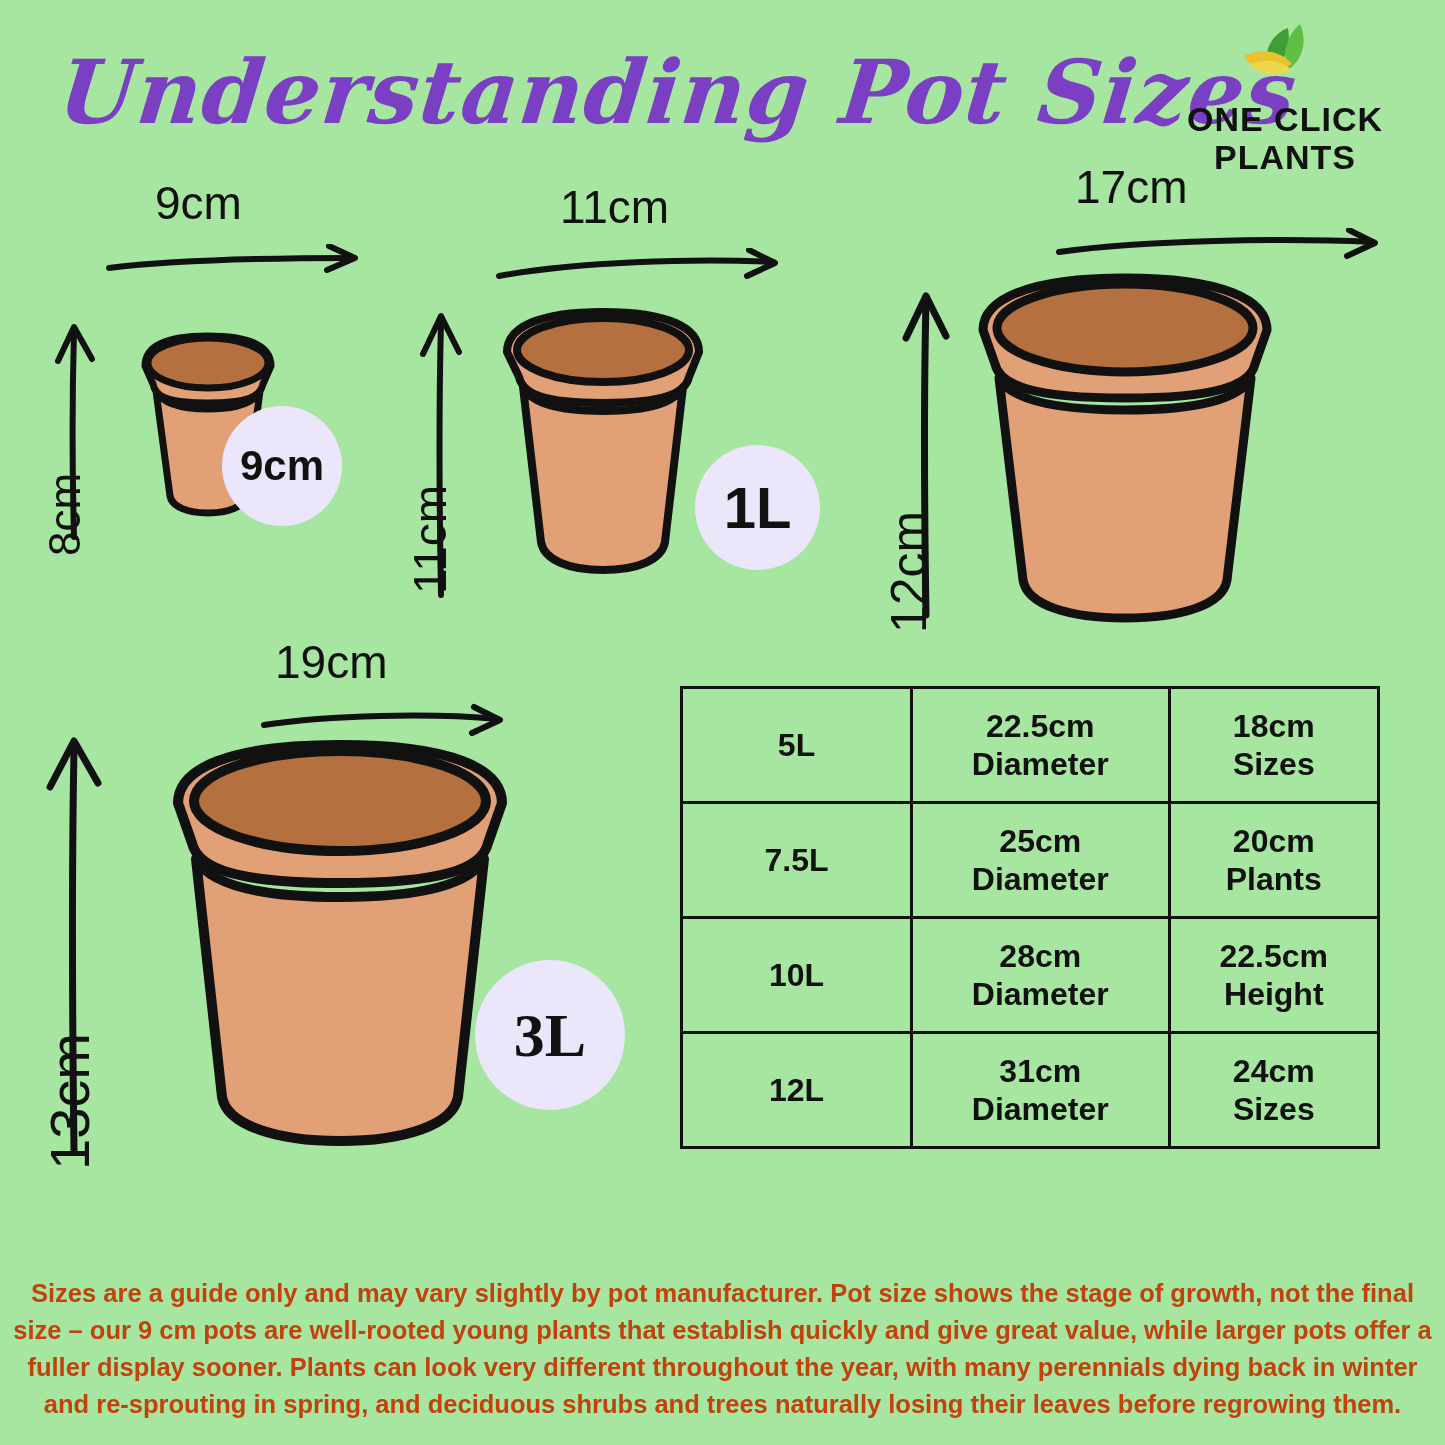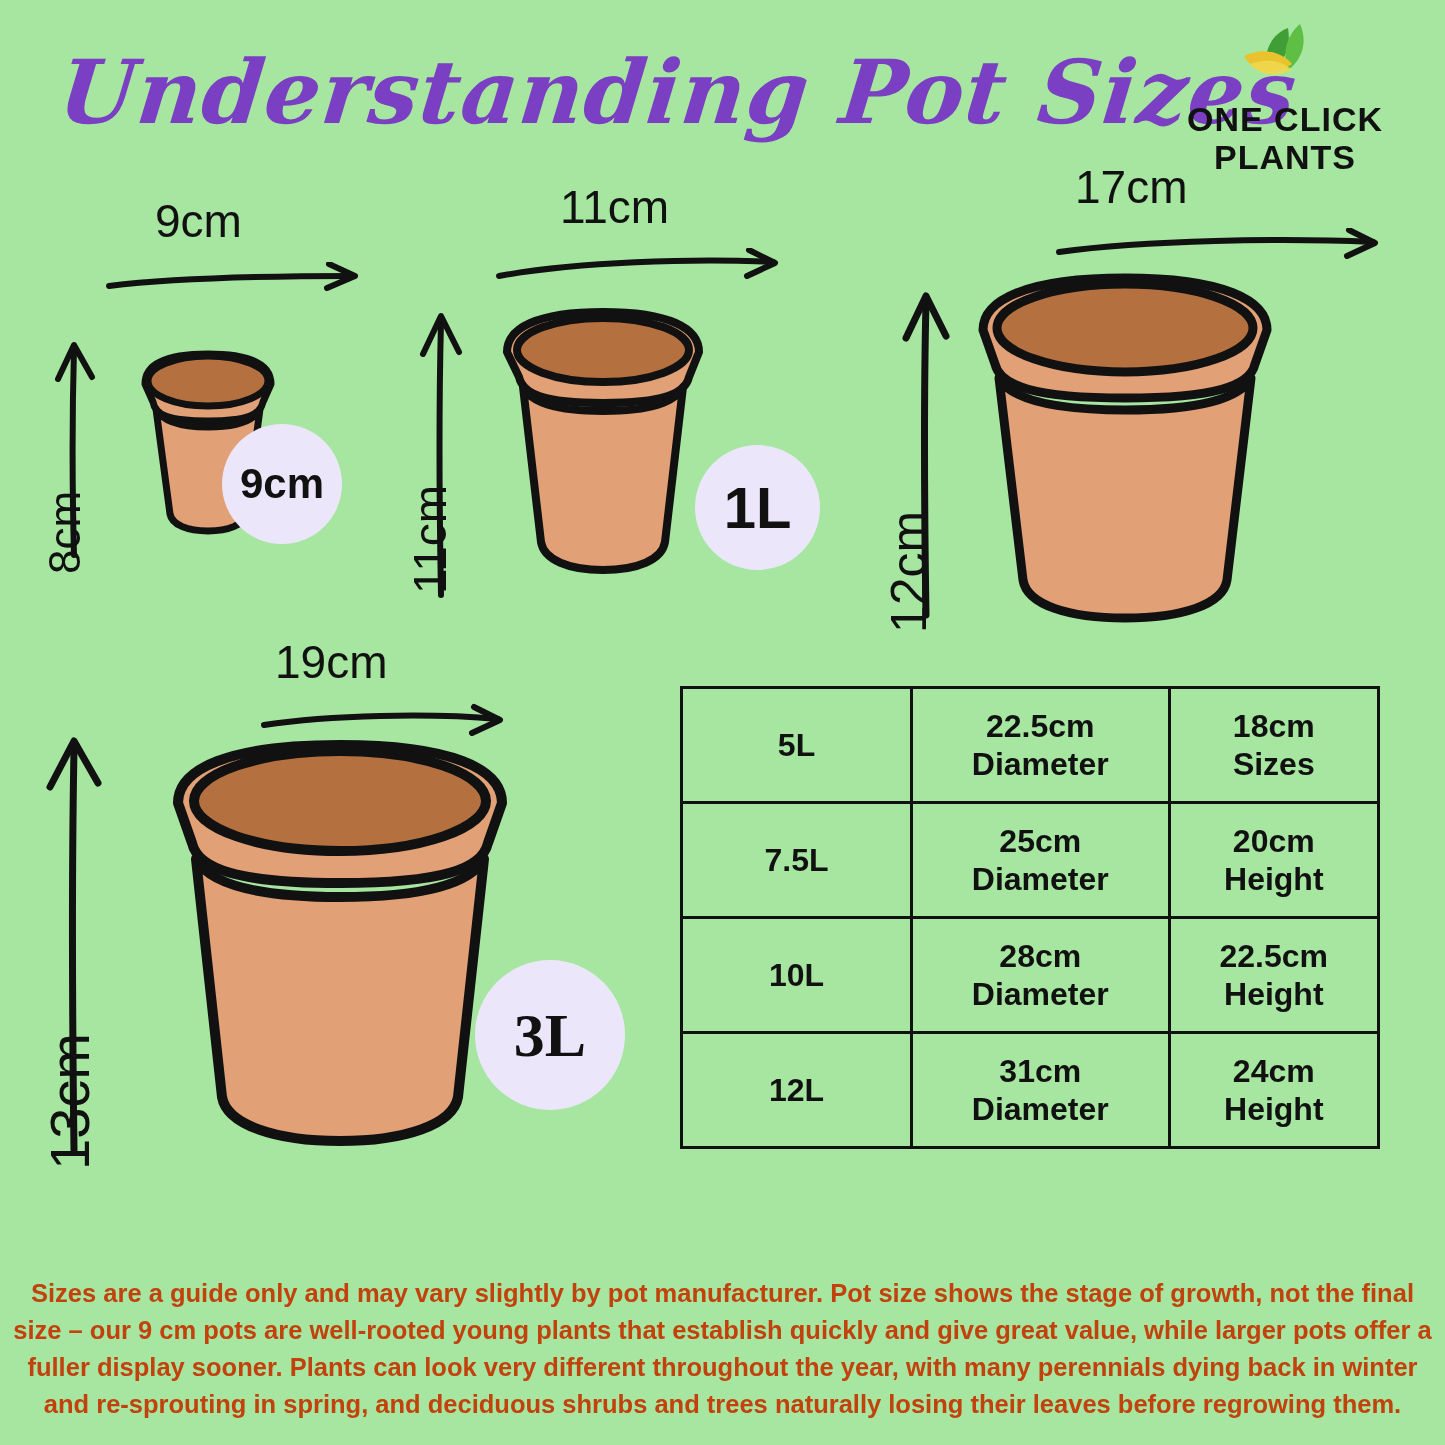--- a/index.html
+++ b/index.html
@@ -123,21 +123,21 @@
         <path d="M14 36 C30 28 50 30 62 44 C44 56 24 54 14 36 Z" fill="#e9c22e"></path>
         <path d="M20 44 C36 38 52 40 62 50 C46 58 30 56 20 44 Z" fill="#f0d84e" opacity="0.85"></path>
       </svg>
     </div>
     <div class="logotext">
       <div>ONE CLICK</div>
       <div>PLANTS</div>
     </div>
   </div>
 
-  <div class="potgroup" style="left:30px;top:184px;width:330px;height:420px;text-decoration:underline;">
+  <div class="potgroup" style="left:30px;top:166px;width:330px;height:420px;text-decoration:underline;">
     <div class="dim-top" style="left:125px;top:10px;">9cm</div>
 
     <svg style="position:absolute;left:75px;top:78px;" width="260" height="40">
       <path d="M4 24 C70 16 180 14 248 14" stroke="#111" stroke-width="6" fill="none" stroke-linecap="round"></path>
       <path d="M224 2 L250 14 L222 26" stroke="#111" stroke-width="6" fill="none" stroke-linecap="round" stroke-linejoin="round"></path>
     </svg>
 
     <svg style="position:absolute;left:14px;top:155px;" width="60" height="220">
       <path d="M30 216 C28 140 28 80 30 10" stroke="#111" stroke-width="6" fill="none" stroke-linecap="round"></path>
       <path d="M14 40 L30 6 L48 38" stroke="#111" stroke-width="6" fill="none" stroke-linecap="round" stroke-linejoin="round"></path>
@@ -222,34 +222,34 @@
         <td style="white-space:pre-line;">22.5cm
 Diameter</td>
         <td style="white-space:pre-line;">18cm
 Sizes</td>
       </tr>
       <tr>
         <td class="size">7.5L</td>
         <td style="white-space:pre-line;">25cm
 Diameter</td>
         <td style="white-space:pre-line;">20cm
-Height</td>
+Plants</td>
       </tr>
       <tr>
         <td class="size">10L</td>
         <td style="white-space:pre-line;">28cm
 Diameter</td>
         <td style="white-space:pre-line;">22.5cm
 Height</td>
       </tr>
       <tr>
         <td class="size">12L</td>
         <td style="white-space:pre-line;">31cm
 Diameter</td>
         <td style="white-space:pre-line;">24cm
-Height</td>
+Sizes</td>
       </tr>
     </tbody>
   </table>
 
   <div class="footnote">Sizes are a guide only and may vary slightly by pot manufacturer. Pot size shows the stage of growth, not the final size – our 9 cm pots are well-rooted young plants that establish quickly and give great value, while larger pots offer a fuller display sooner. Plants can look very different throughout the year, with many perennials dying back in winter and re-sprouting in spring, and deciduous shrubs and trees naturally losing their leaves before regrowing them.</div>
 
 </div>
 
 </body></html>

